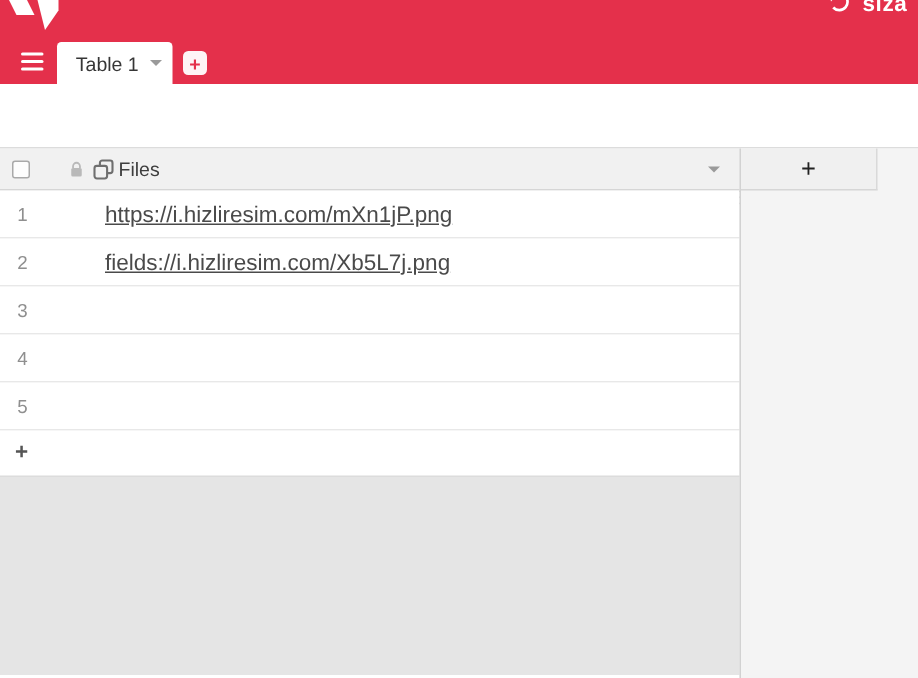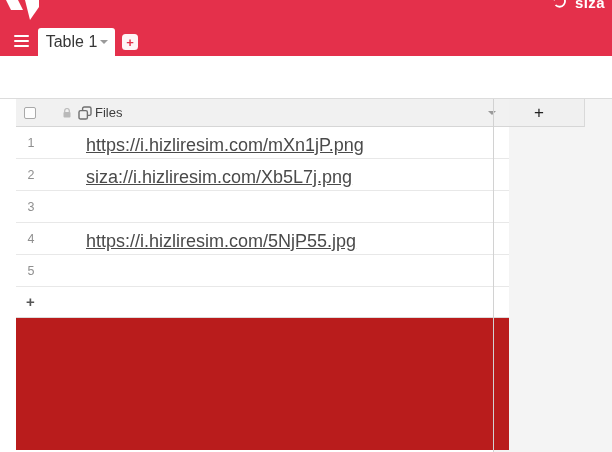--- a/index.html
+++ b/index.html
@@ -26,21 +26,21 @@
     position:absolute; left:0; top:28px; width:612px; height:28px;
     background:#e4304b;
   }
   .menu-btn { position:absolute; left:14px; top:7px; width:16px; height:14px; cursor:pointer; }
   .menu-btn i { display:block; width:15px; height:2.2px; background:#fff; border-radius:1px; margin-bottom:2.6px; }
   .tab {
     position:absolute; left:38px; top:0; width:77px; height:28px;
     background:#fff; border-radius:3px 3px 0 0;
     display:flex; align-items:center; justify-content:center;
   }
-  .tab-label { font-size:16px; color:#363636; margin-right:10px; }
+  .tab-label { font-size:13px; color:#363636; margin-right:10px; }
   .tab-caret {
     position:absolute; right:7px; top:12px;
     width:0; height:0; border-left:4px solid transparent; border-right:4px solid transparent;
     border-top:4px solid #9a9a9a;
   }
   .add-table {
     position:absolute; left:122px; top:6px; width:16px; height:16px;
     background:rgba(255,255,255,.95); border-radius:3.5px;
     display:flex; align-items:center; justify-content:center;
     color:#e4304b; font-size:13px; font-weight:bold; line-height:1; cursor:pointer;
@@ -72,22 +72,22 @@
   .v-divider {
     position:absolute; left:493px; top:99px; width:1px; height:353px; background:#d2d2d2;
   }
   .add-field-col {
     position:absolute; left:494px; top:99px; width:91px; height:28px;
     background:#f0f0f0; border-bottom:1px solid #d6d6d6; border-right:1px solid #d9d9d9;
     display:flex; align-items:center; justify-content:center;
     font-size:17px; color:#222; cursor:pointer;
   }
   .left-pane {
-    position:absolute; left:16px; top:99px; width:493px; height:351px;
-    background:#b91c1c;
+    position:absolute; left:0; top:99px; width:493px; height:351px;
+    background:#e5e5e5;
   }
   .grid-header {
     position:relative; height:28px; background:#f1f1f1; border-bottom:1px solid #d6d6d6;
   }
   .checkbox {
     position:absolute; left:8px; top:8px; width:12px; height:12px;
     border:1.4px solid #a9a9a9; border-radius:2px; background:#fdfdfd; cursor:pointer;
   }
   .lock { position:absolute; left:46px; top:8px; }
   .field-icon { position:absolute; left:62px; top:7px; }
@@ -99,21 +99,21 @@
   }
   .row {
     position:relative; height:32px; background:#fff; border-bottom:1px solid #e8e8e8;
   }
   .rownum {
     position:absolute; left:0; top:9px; width:30px; text-align:center;
     font-size:12.5px; color:#8f8f8f;
   }
   .cell {
     position:absolute; left:70px; right:8px; top:8px;
-    font-size:18px; color:#4a4a4a; text-decoration:underline;
+    font-size:15px; color:#4a4a4a; text-decoration:underline;
     white-space:nowrap; overflow:hidden; cursor:pointer;
   }
   .add-row {
     position:relative; height:31px; background:#fff; border-bottom:1px solid #dcdcdc; cursor:pointer;
   }
   .add-row span {
     position:absolute; left:10px; top:6px; font-size:15px; font-weight:bold; color:#555;
   }
 </style>
 </head>
@@ -242,28 +242,27 @@
     <span class="field-name">Files</span>
     <span class="field-caret"></span>
   </div>
 
   <div class="row">
     <span class="rownum">1</span>
     <span class="cell">https://i.hizliresim.com/mXn1jP.png</span>
   </div>
   <div class="row">
     <span class="rownum">2</span>
-    <span class="cell">siza://i.hizliresim.com/Xb5L7j.png</span>
+    <span class="cell">fields://i.hizliresim.com/Xb5L7j.png</span>
   </div>
   <div class="row">
     <span class="rownum">3</span>
   </div>
   <div class="row">
     <span class="rownum">4</span>
-    <span class="cell">https://i.hizliresim.com/5NjP55.jpg</span>
   </div>
   <div class="row">
     <span class="rownum">5</span>
   </div>
 
   <div class="add-row">
     <span>+</span>
   </div>
 </div>
 

